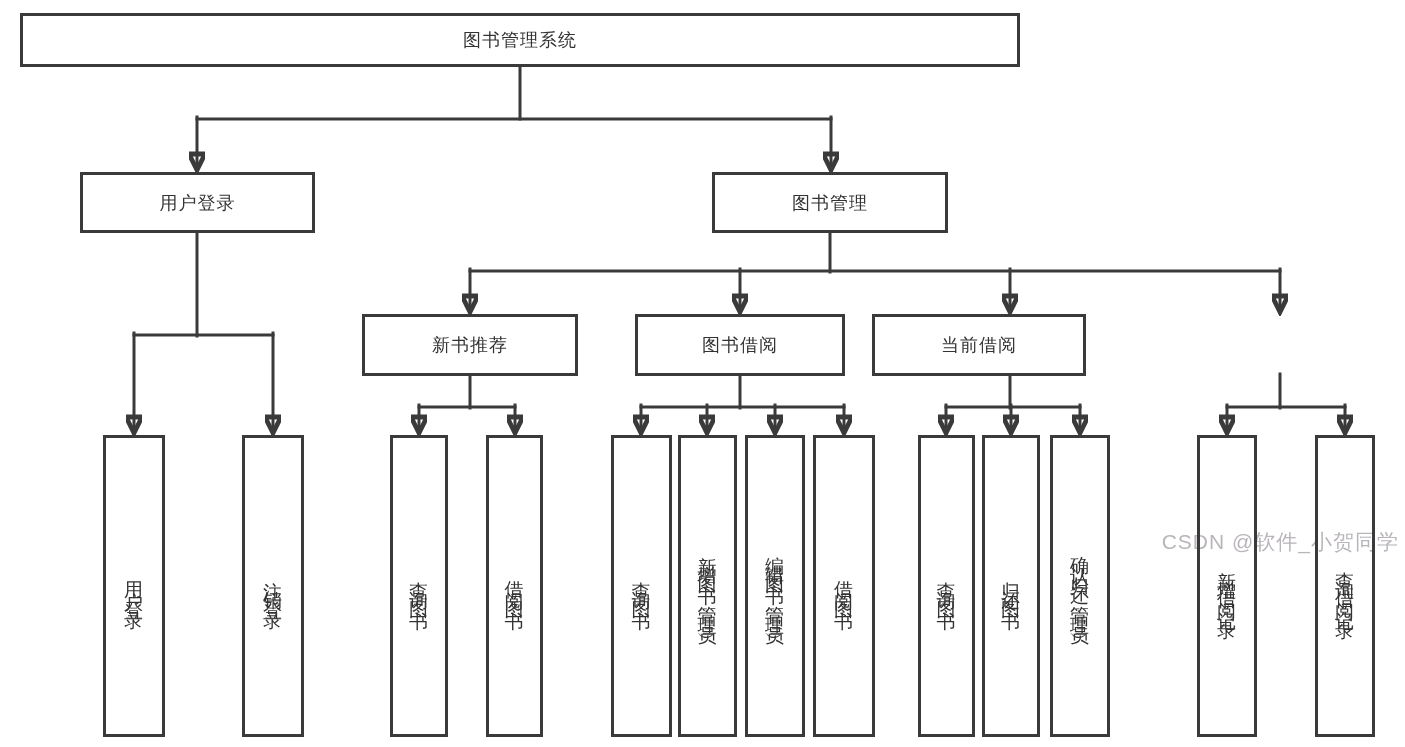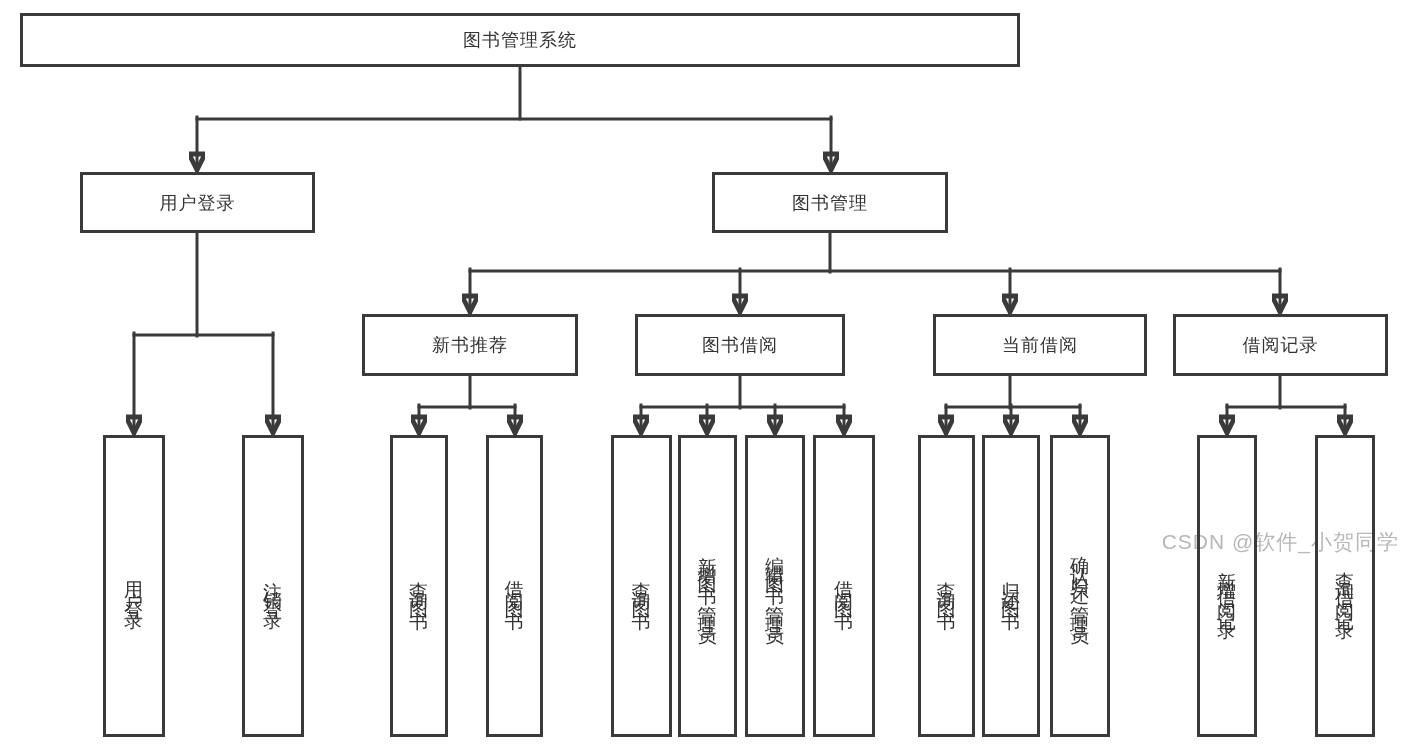--- a/index.html
+++ b/index.html
@@ -91,22 +91,21 @@
     </g>
   </svg>
 
   <div class="node" style="left:20px; top:13px; width:1000px; height:54px;">图书管理系统</div>
 
   <div class="node" style="left:80px; top:172px; width:235px; height:61px;">用户登录</div>
   <div class="node" style="left:362px; top:314px; width:216px; height:62px;">新书推荐</div>
 
   <div class="node" style="left:712px; top:172px; width:236px; height:61px;">图书管理</div>
   <div class="node" style="left:635px; top:314px; width:210px; height:62px;text-align:right;">图书借阅</div>
-  <div class="node" style="left:933px; top:314px; width:214px; height:62px;">当前借阅</div>
-  <div class="node" style="left:1173px; top:314px; width:215px; height:62px;">借阅记录</div>
+  <div class="node" style="left:872px; top:314px; width:214px; height:62px;">当前借阅</div>
 
   <div class="node vnode" style="left:103px; top:435px; width:62px; height:302px;">用户登录</div>
   <div class="node vnode" style="left:242px; top:435px; width:62px; height:302px;">注销登录</div>
 
   <div class="node vnode" style="left:390px; top:435px; width:58px; height:302px;">查询图书</div>
   <div class="node vnode" style="left:486px; top:435px; width:57px; height:302px;">借阅图书</div>
 
   <div class="node vnode" style="left:611px; top:435px; width:61px; height:302px;">查询图书</div>
   <div class="node vnode" style="left:678px; top:435px; width:59px; height:302px;">新增图书（管理员）</div>
   <div class="node vnode" style="left:745px; top:435px; width:60px; height:302px;">编辑图书（管理员）</div>

